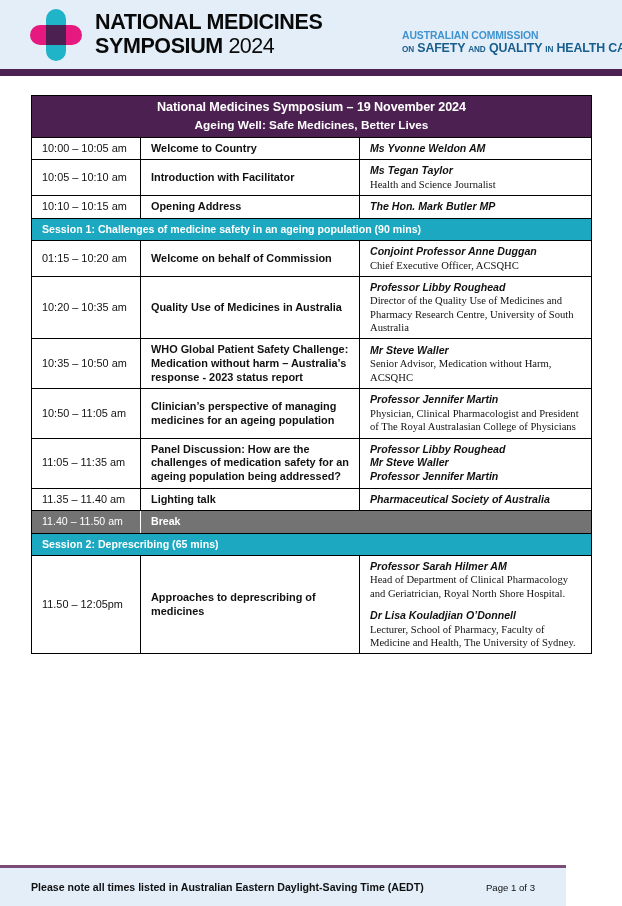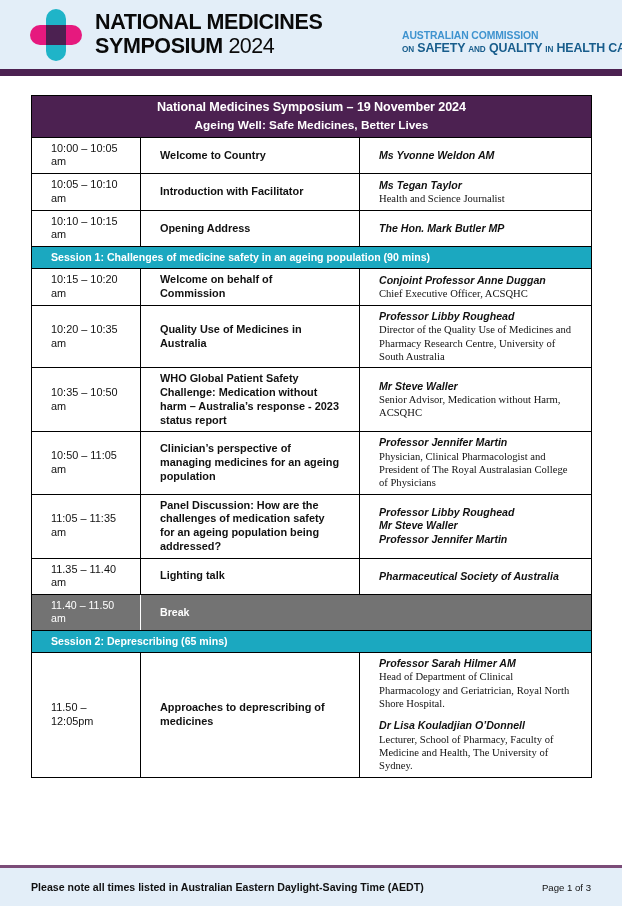--- a/index.html
+++ b/index.html
@@ -121,21 +121,21 @@
 
   table.program {
     width: 100%;
     border-collapse: collapse;
     table-layout: fixed;
     font-size: 11px;
     color: #111111;
   }
   table.program td {
     border: 1px solid #000000;
-    padding: 4px 19px;
+    padding: 4px 10px;
     vertical-align: middle;
     line-height: 1.26;
   }
   col.c-time  { width: 109px; }
   col.c-topic { width: 219px; }
   col.c-who   { width: 232px; }
 
   
   .title-row td {
     background: #4c2151;
@@ -184,21 +184,21 @@
   .cell-who   { font-size: 10.6px; }
   .who-name   { font-weight: 700; font-style: italic; }
   .who-role   { font-weight: 400; font-style: normal; font-family: Liberation Serif, serif; }
   .who-gap    { height: 9px; }
 
   
   .footer-wrap {
     position: absolute;
     left: 0;
     bottom: 0;
-    width: 622px;
+    width: 566px;
   }
   .footer-rule {
     height: 3px;
     background: #7b4c78;
     margin: 0 0 0 0;
   }
   .footer-band {
     background: #e3eef8;
     height: 38px;
     display: flex;
@@ -274,21 +274,21 @@
           <td class="cell-time">10:10 – 10:15 am</td>
           <td class="cell-topic">Opening Address</td>
           <td class="cell-who">
             <div class="who-name">The Hon. Mark Butler MP</div>
           </td>
         </tr>
         <tr class="session-row">
           <td colspan="3">Session 1: Challenges of medicine safety in an ageing population (90 mins)</td>
         </tr>
         <tr class="item-row">
-          <td class="cell-time">10:15 – 10:20 am</td>
+          <td class="cell-time">01:15 – 10:20 am</td>
           <td class="cell-topic">Welcome on behalf of Commission</td>
           <td class="cell-who">
             <div class="who-name">Conjoint Professor Anne Duggan</div>
             <div class="who-role">Chief Executive Officer, ACSQHC</div>
           </td>
         </tr>
         <tr class="item-row">
           <td class="cell-time">10:20 – 10:35 am</td>
           <td class="cell-topic">Quality Use of Medicines in Australia</td>
           <td class="cell-who">

